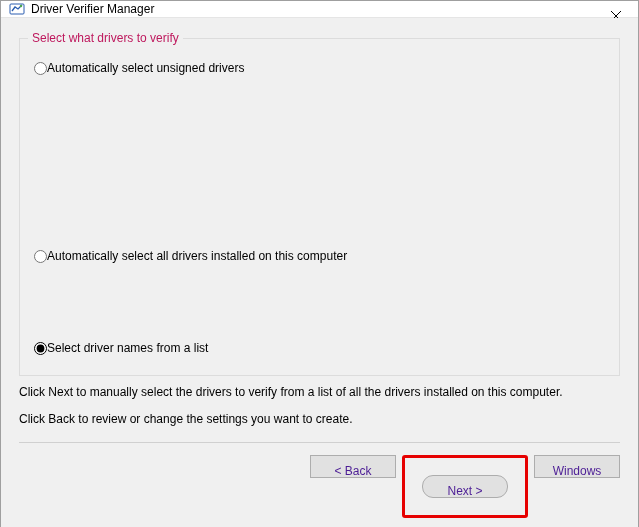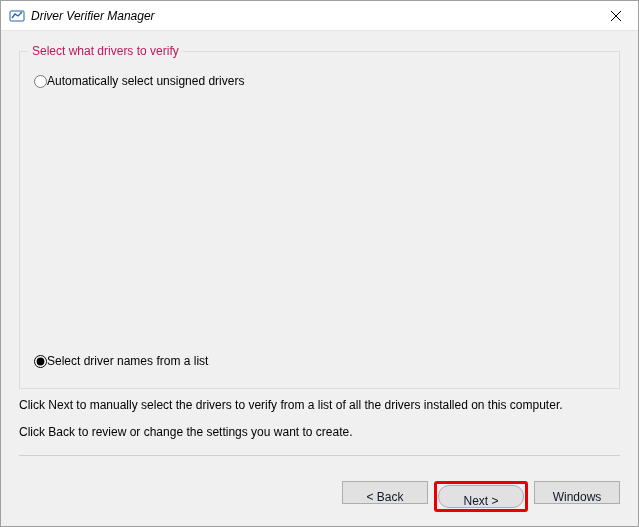--- a/index.html
+++ b/index.html
@@ -21,21 +21,20 @@
       flex-direction: column;
     }
     .titlebar {
       height: 30px;
       background: #ffffff;
       border-bottom: 1px solid #e5e5e5;
       display: flex;
       align-items: center;
       padding-left: 8px;
       position: relative;
-      font-style: italic;
     }
     .titlebar .app-icon {
       width: 16px;
       height: 16px;
       margin-right: 6px;
       display: inline-flex;
       align-items: center;
       justify-content: center;
     }
     .titlebar .title-text {
@@ -117,29 +116,29 @@
     }
     .btn {
       min-width: 86px;
       height: 23px;
       background: #e1e1e1;
       border: 1px solid #adadad;
       font-size: 12px;
       font-family: inherit;
       cursor: pointer;
       padding: 8px 8px;
-      color: #0f172a;
+      color: #4c1d95;
     }
     .highlight-wrap {
       border: 3px solid #e60000;
       border-radius: 3px;
       padding: 1px;
       display: inline-flex;
     }
-    .highlight-wrap .btn { margin: 0; border-radius: 11px; }
+    .highlight-wrap .btn { margin: 16px; border-radius: 11px; }
   </style>
 </head>
 <body>
 
 <div class="window">
 
   <div class="titlebar">
     <span class="app-icon">
       <svg width="16" height="16" viewBox="0 0 16 16">
         <rect x="1" y="3" width="14" height="10" rx="1" fill="#ffffff" stroke="#2a5db0" stroke-width="1"></rect>
@@ -159,20 +158,24 @@
 
     <div class="groupbox">
       <div class="legend">Select what drivers to verify</div>
 
       <label class="radio-wrap r1">
         <input type="radio" name="drvsel" style="">
         <span class="radio-label">Automatically select unsigned drivers</span>
       </label>
 
 
+      <label class="radio-wrap r3">
+        <input type="radio" name="drvsel" style="">
+        <span class="radio-label">Automatically select all drivers installed on this computer</span>
+      </label>
 
       <label class="radio-wrap r4">
         <input type="radio" name="drvsel" checked="" style="">
         <span class="radio-label">Select driver names from a list</span>
       </label>
     </div>
 
     <div class="instructions">
       <p>Click Next to manually select the drivers to verify from a list of all the drivers installed on this computer.</p>
       <p>Click Back to review or change the settings you want to create.</p>

